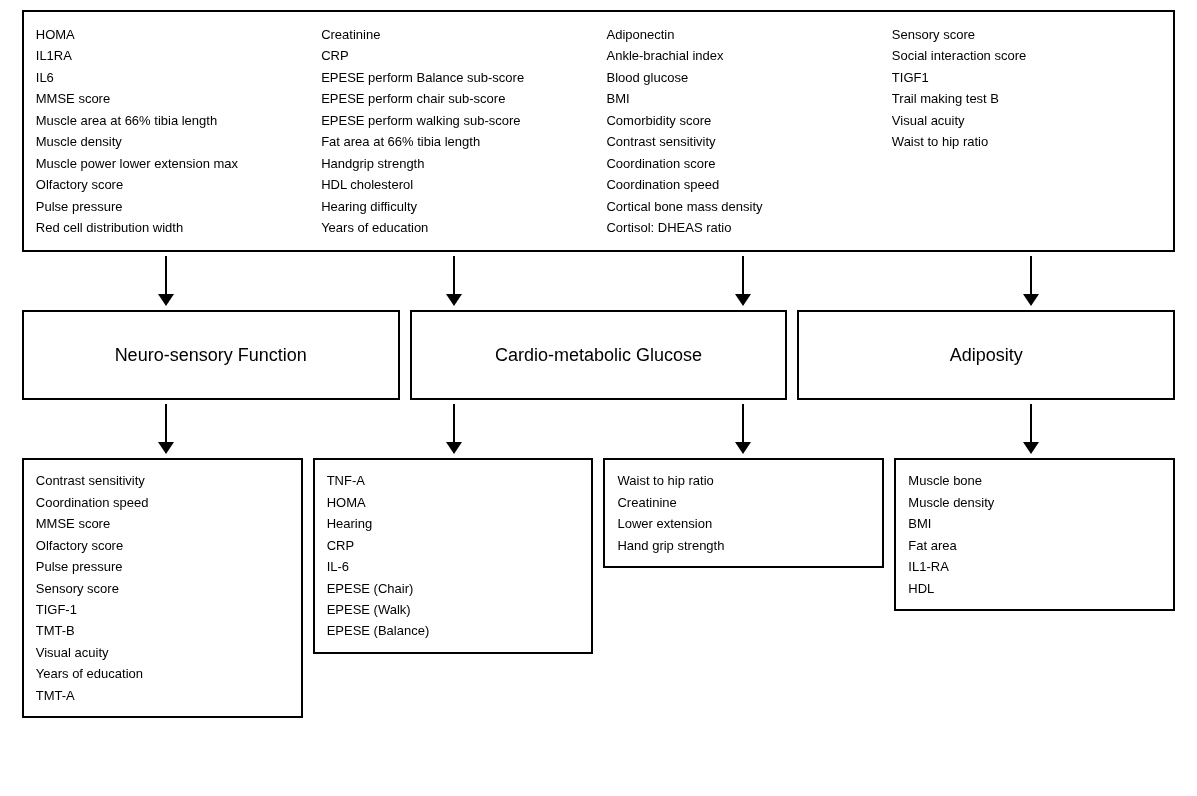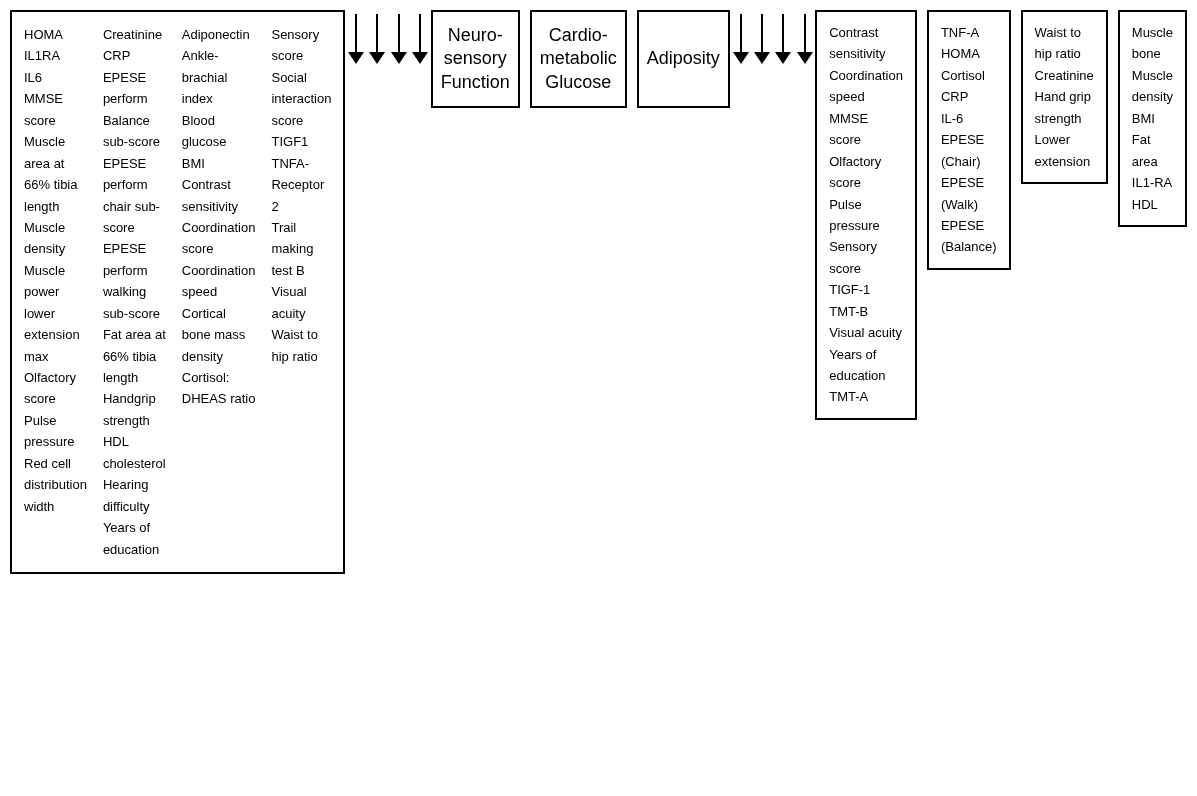--- a/index.html
+++ b/index.html
@@ -8,22 +8,22 @@
       font-size: 13px;
       background: #fff;
       color: #000;
       width: 1197px;
       min-height: 796px;
       padding: 10px;
     }
 
     .diagram {
       display: flex;
-      flex-direction: row;
-      align-items: flex-start;
+      flex-direction: column;
+      align-items: center;
       width: 100%;
     }
 
     
     .top-box {
       border: 2px solid #000;
       width: 98%;
       display: flex;
       flex-direction: row;
       padding: 8px 4px;
@@ -162,31 +162,31 @@
         <p>Handgrip strength</p>
         <p>HDL cholesterol</p>
         <p>Hearing difficulty</p>
         <p>Years of education</p>
       </div>
     <div class="top-col" id="top-col-3">
         <p>Adiponectin</p>
         <p>Ankle-brachial index</p>
         <p>Blood glucose</p>
         <p>BMI</p>
+        <p>Comorbidity score</p>
         <p>Contrast sensitivity</p>
         <p>Coordination score</p>
         <p>Coordination speed</p>
         <p>Cortical bone mass density</p>
         <p>Cortisol: DHEAS ratio</p>
       </div>
     <div class="top-col" id="top-col-4">
         <p>Sensory score</p>
         <p>Social interaction score</p>
         <p>TIGF1</p>
-        <p>TNFA-Receptor 2</p>
         <p>Trail making test B</p>
         <p>Visual acuity</p>
         <p>Waist to hip ratio</p>
       </div>
   </div>
 
   <div class="arrow-row">
     <div class="arrow-col">
       <div class="arrow-down">
         <div class="line"></div>
@@ -258,32 +258,32 @@
         <p>Sensory score</p>
         <p>TIGF-1</p>
         <p>TMT-B</p>
         <p>Visual acuity</p>
         <p>Years of education</p>
         <p>TMT-A</p>
       </div>
       <div class="detail-box">
         <p>TNF-A</p>
         <p>HOMA</p>
-        <p>Cortisol</p>
+        <p>Hearing</p>
         <p>CRP</p>
         <p>IL-6</p>
         <p>EPESE (Chair)</p>
         <p>EPESE (Walk)</p>
         <p>EPESE (Balance)</p>
       </div>
       <div class="detail-box">
         <p>Waist to hip ratio</p>
         <p>Creatinine</p>
+        <p>Lower extension</p>
         <p>Hand grip strength</p>
-        <p>Lower extension</p>
       </div>
       <div class="detail-box">
         <p>Muscle bone</p>
         <p>Muscle density</p>
         <p>BMI</p>
         <p>Fat area</p>
         <p>IL1-RA</p>
         <p>HDL</p>
       </div>
     </div>

